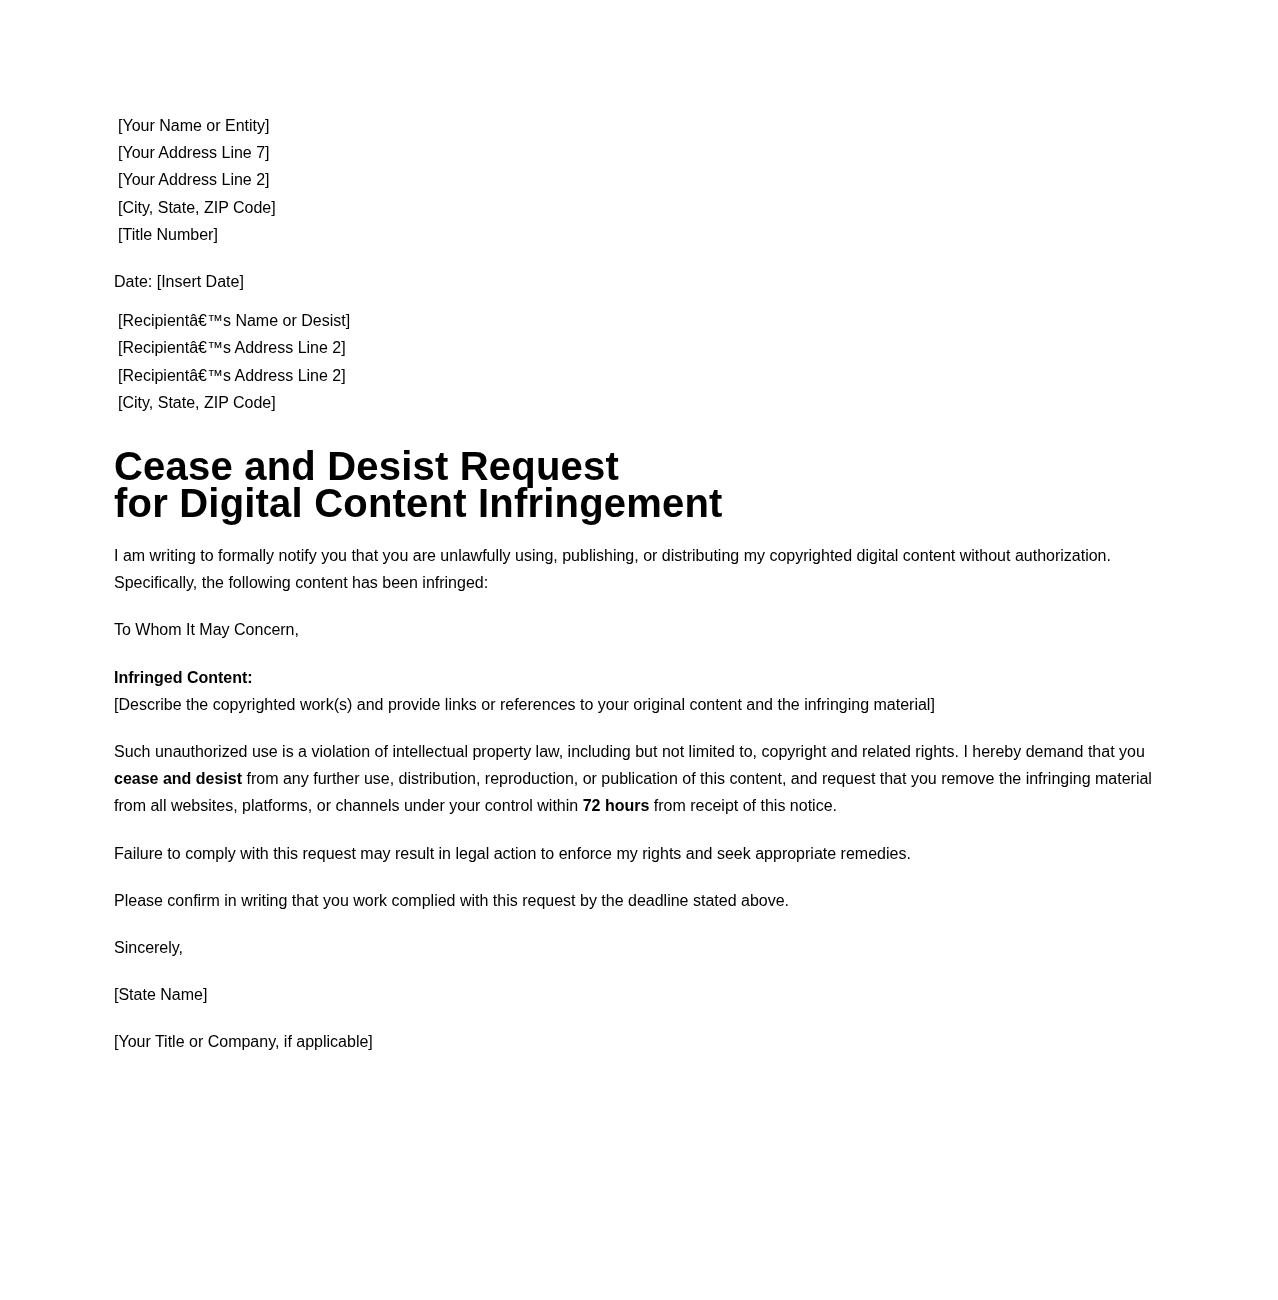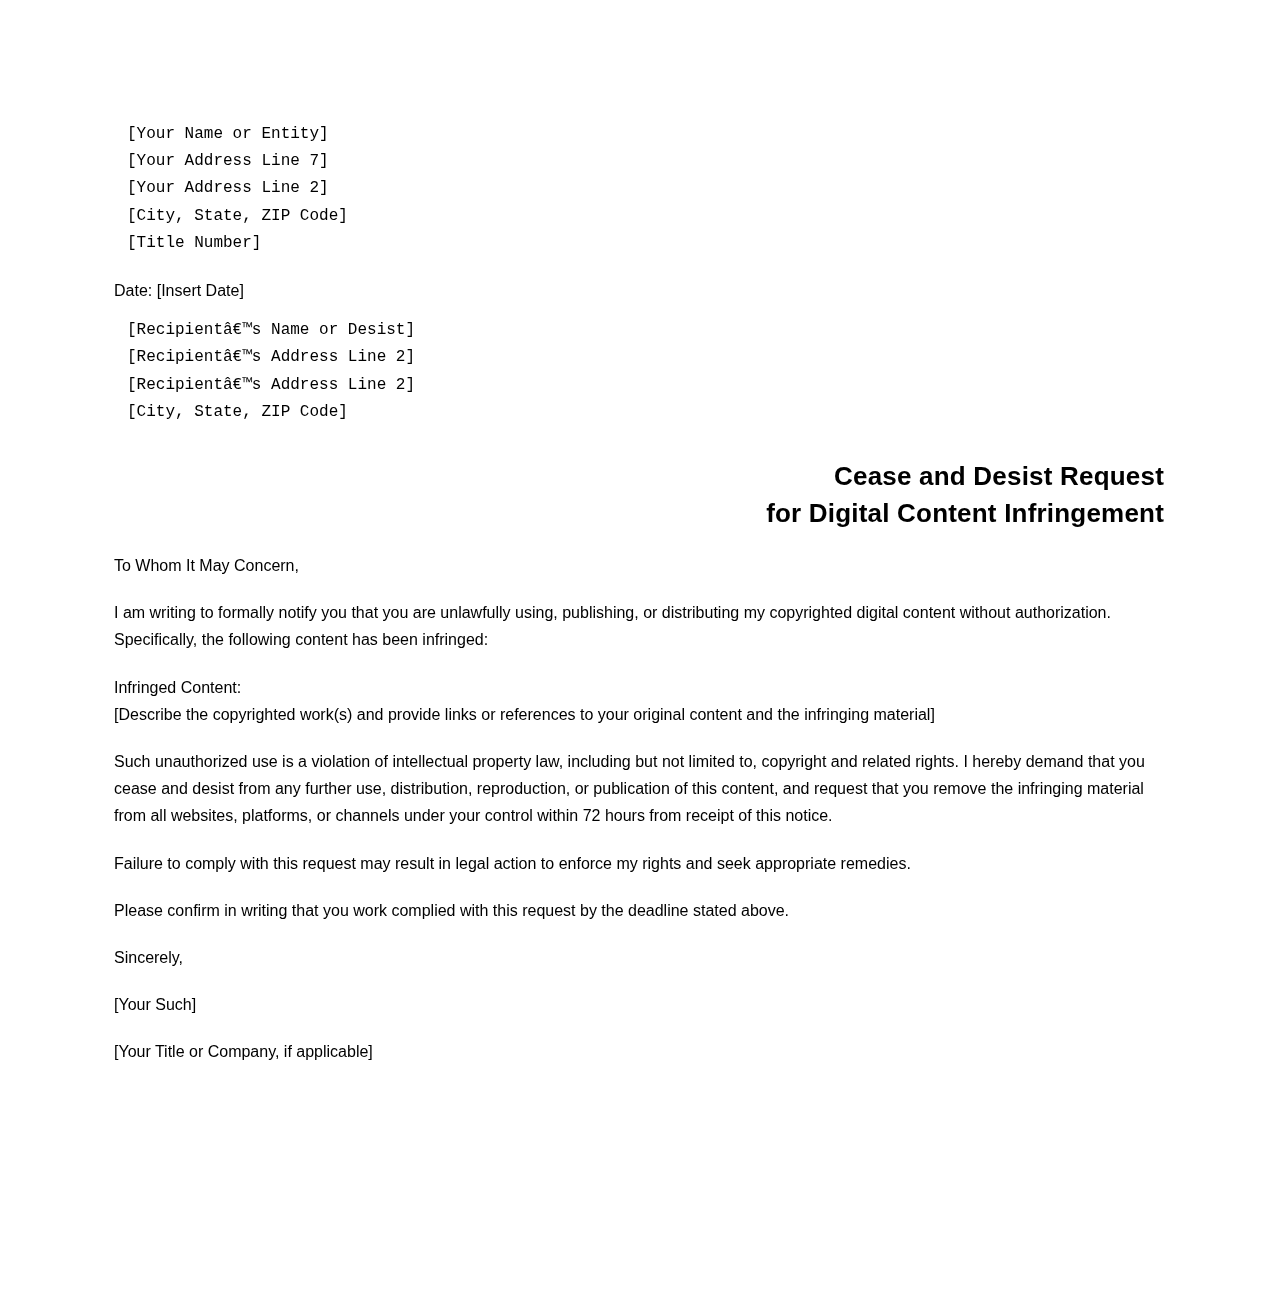--- a/index.html
+++ b/index.html
@@ -3,31 +3,31 @@
 <meta charset="utf-8">
 <style>
   html, body { margin: 0; padding: 0; background: #ffffff; }
   body {
     width: 1278px; height: 1300px; overflow: hidden;
     font-family: "Liberation Sans", sans-serif;
     color: #000; font-size: 16px;
   }
   .page { position: relative; padding: 108px 0 0 114px; width: 1050px; }
   .line { line-height: 27.2px; margin: 0; }
-  .block { margin: 13px; font-family: Liberation Mono, monospace; }
+  .block { margin: 4px; }
   .sender { margin-bottom: 20px; }
   .date { margin-bottom: 12px; }
   .recipient { margin-bottom: 32px; }
   h1 {
-    font-size: 26px; font-weight: bold; line-height: 37px;
-    margin: 0 0 20px 10px; letter-spacing: 0.2px; text-align: right;
+    font-size: 40px; font-weight: bold; line-height: 37px;
+    margin: 0 0 20px 0; letter-spacing: 0.2px;
   }
   p { margin: 0 0 20px 0; line-height: 27.2px; }
   .closing { }
-  b { font-weight: normal; }
+  b { font-weight: bold; }
 </style>
 </head>
 <body>
 
 <div class="page">
 
   <div class="block sender">
     <div class="line">[Your Name or Entity]</div>
     <div class="line">[Your Address Line 7]</div>
     <div class="line">[Your Address Line 2]</div>
@@ -42,37 +42,37 @@
     <div class="line">[Recipientâ€™s Address Line 2]</div>
     <div class="line">[Recipientâ€™s Address Line 2]</div>
     <div class="line">[City, State, ZIP Code]</div>
   </div>
 
   <h1>
     <span>Cease and Desist Request</span><br>
     <span>for Digital Content Infringement</span>
   </h1>
 
-  <p>To Whom It May Concern,</p>
-
   <p>
     <span>I am writing to formally notify you that you are unlawfully using, publishing, or distributing my copyrighted digital content without authorization.</span><br>
     <span>Specifically, the following content has been infringed:</span>
   </p>
+
+  <p>To Whom It May Concern,</p>
 
   <p>
     <b>Infringed Content:</b><br>
     <span>[Describe the copyrighted work(s) and provide links or references to your original content and the infringing material]</span>
   </p>
 
   <p><span>Such unauthorized use is a violation of intellectual property law, including but not limited to, copyright and related rights. I hereby demand that you </span><b>cease and desist</b><span> from any further use, distribution, reproduction, or publication of this content, and request that you remove the infringing material from all websites, platforms, or channels under your control within </span><b>72 hours</b><span> from receipt of this notice.</span></p>
 
   <p>Failure to comply with this request may result in legal action to enforce my rights and seek appropriate remedies.</p>
 
   <p>Please confirm in writing that you work complied with this request by the deadline stated above.</p>
 
   <p class="closing">Sincerely,</p>
 
-  <p>[Your Such]</p>
+  <p>[State Name]</p>
 
   <p>[Your Title or Company, if applicable]</p>
 
 </div>
 
 </body></html>

